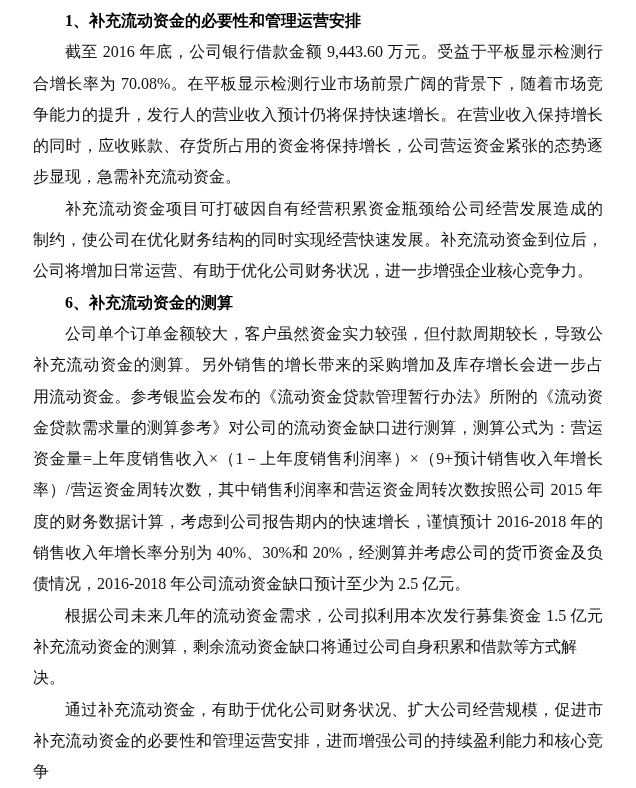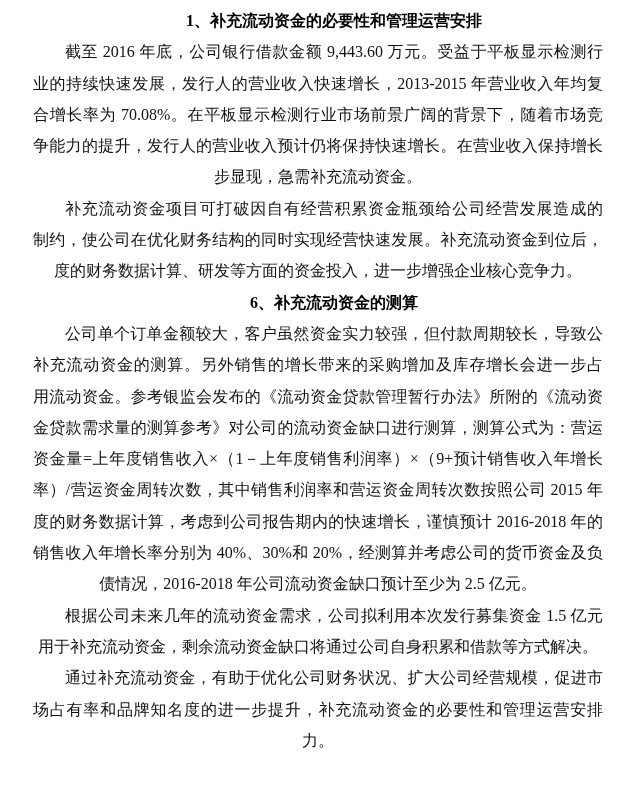--- a/index.html
+++ b/index.html
@@ -18,21 +18,21 @@
     height: 788px;
     padding: 5px 33px 0 33px;
     background: #ffffff;
     color: #121212;
     font-family: "Liberation Serif", "DejaVu Serif", serif;
     font-size: 16px;
     line-height: 31.3px;
   }
   .ln {
     width: 100%;
-    text-align: center;
+    text-align: left;
   }
   .just {
     text-align: justify;
     text-align-last: justify;
     text-justify: inter-character;
   }
   .ind {
     text-indent: 2em;
   }
   .head {
@@ -41,41 +41,41 @@
   }
 </style>
 </head>
 <body>
 
 <div class="page">
 
   <div class="ln head ind">1、补充流动资金的必要性和管理运营安排</div>
 
   <div class="ln ind just">截至 2016 年底，公司银行借款金额 9,443.60 万元。受益于平板显示检测行</div>
-  <div class="ln just">业的持续快速发展，发行人的营业收入快速增长，2013-2015 年营业收入年均复</div>
   <div class="ln just">合增长率为 70.08%。在平板显示检测行业市场前景广阔的背景下，随着市场竞</div>
   <div class="ln just">争能力的提升，发行人的营业收入预计仍将保持快速增长。在营业收入保持增长</div>
+  <div class="ln just">的同时，应收账款、存货所占用的资金将保持增长，公司营运资金紧张的态势逐</div>
   <div class="ln">步显现，急需补充流动资金。</div>
 
   <div class="ln ind just">补充流动资金项目可打破因自有经营积累资金瓶颈给公司经营发展造成的</div>
   <div class="ln just">制约，使公司在优化财务结构的同时实现经营快速发展。补充流动资金到位后，</div>
-  <div class="ln">度的财务数据计算、研发等方面的资金投入，进一步增强企业核心竞争力。</div>
+  <div class="ln">公司将增加日常运营、有助于优化公司财务状况，进一步增强企业核心竞争力。</div>
 
   <div class="ln head ind">6、补充流动资金的测算</div>
 
   <div class="ln ind just">公司单个订单金额较大，客户虽然资金实力较强，但付款周期较长，导致公</div>
   <div class="ln just">补充流动资金的测算。另外销售的增长带来的采购增加及库存增长会进一步占</div>
   <div class="ln just">用流动资金。参考银监会发布的《流动资金贷款管理暂行办法》所附的《流动资</div>
   <div class="ln just">金贷款需求量的测算参考》对公司的流动资金缺口进行测算，测算公式为：营运</div>
   <div class="ln just">资金量=上年度销售收入×（1－上年度销售利润率）×（9+预计销售收入年增长</div>
   <div class="ln just">率）/营运资金周转次数，其中销售利润率和营运资金周转次数按照公司 2015 年</div>
   <div class="ln just">度的财务数据计算，考虑到公司报告期内的快速增长，谨慎预计 2016-2018 年的</div>
   <div class="ln just">销售收入年增长率分别为 40%、30%和 20%，经测算并考虑公司的货币资金及负</div>
   <div class="ln">债情况，2016-2018 年公司流动资金缺口预计至少为 2.5 亿元。</div>
 
   <div class="ln ind just">根据公司未来几年的流动资金需求，公司拟利用本次发行募集资金 1.5 亿元</div>
-  <div class="ln">用于补充流动资金，剩余流动资金缺口将通过公司自身积累和借款等方式解决。</div>
+  <div class="ln">补充流动资金的测算，剩余流动资金缺口将通过公司自身积累和借款等方式解决。</div>
 
   <div class="ln ind just">通过补充流动资金，有助于优化公司财务状况、扩大公司经营规模，促进市</div>
-  <div class="ln just">场占有率和品牌知名度的进一步提升，补充流动资金的必要性和管理运营安排</div>
+  <div class="ln just">补充流动资金的必要性和管理运营安排，进而增强公司的持续盈利能力和核心竞争</div>
   <div class="ln">力。</div>
 
 </div>
 
 </body></html>

